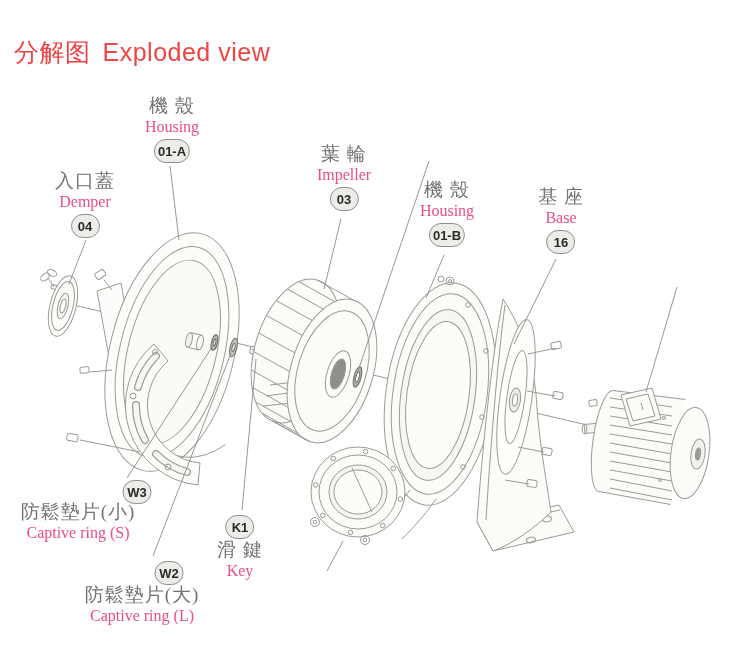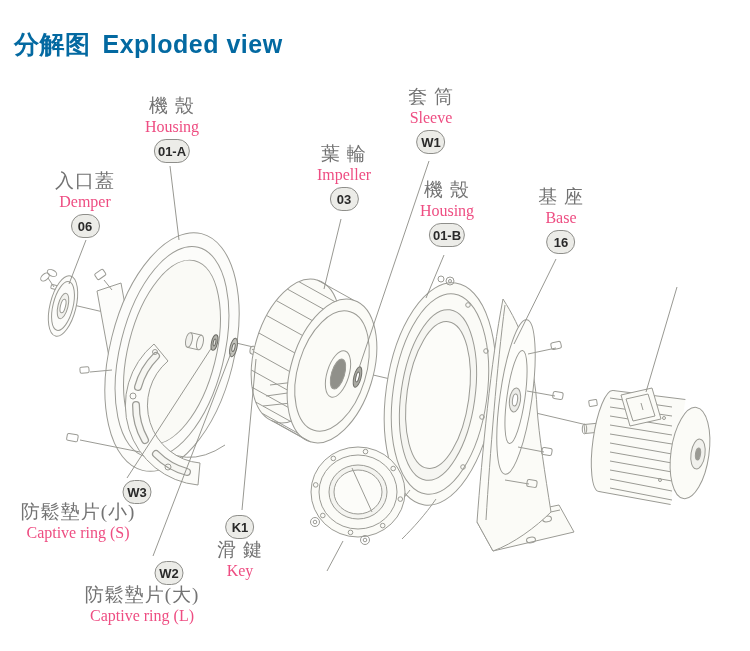--- a/index.html
+++ b/index.html
@@ -1,19 +1,19 @@
 <!DOCTYPE html>
 <html><head>
 <meta charset="utf-8">
 <style>
   html,body{margin:0;padding:0;background:#ffffff;}
   #page{position:relative;width:750px;height:651px;background:#ffffff;overflow:hidden;
         font-family:"Liberation Serif",serif;}
-  #title{position:absolute;left:14px;top:28px;font-family:"Liberation Sans",sans-serif;
-         font-weight:bold;font-size:25px;color:#0369a1;letter-spacing:.5px;}
+  #title{position:absolute;left:14px;top:36px;font-family:"Liberation Sans",sans-serif;
+         font-weight:normal;font-size:25px;color:#ef4444;letter-spacing:.5px;}
   #title .t-en{margin-left:12px;}
   svg{position:absolute;left:0;top:0;}
   .lbl{position:absolute;transform:translateX(-50%);text-align:center;white-space:nowrap;}
   .zh{font-size:19px;line-height:22px;color:#737373;letter-spacing:1px;}
   .en{font-size:16px;line-height:19px;color:#EE4D82;}
   .badge{display:inline-flex;align-items:center;justify-content:center;
          min-width:21px;height:22px;padding:0 3px;margin-top:3px;
          border:1.5px solid #8E8E8A;border-radius:999px;background:#ECECE8;
          font-family:"Liberation Sans",sans-serif;font-weight:bold;font-size:13px;color:#2A2A2A;}
   .badge-abs{position:absolute;transform:translate(-50%,-50%);margin-left:20px;}
@@ -224,34 +224,29 @@
 
   <div class="lbl" style="left:172px;top:95px">
     <div class="zh">機 殼</div>
     <div class="en">Housing</div>
     <div><span class="badge">01-A</span></div>
   </div>
 
   <div class="lbl" style="left:85px;top:170px">
     <div class="zh">入口蓋</div>
     <div class="en">Demper</div>
-    <div><span class="badge">06</span></div>
+    <div><span class="badge">04</span></div>
   </div>
 
   <div class="lbl" style="left:344px;top:143px">
     <div class="zh">葉 輪</div>
     <div class="en">Impeller</div>
     <div><span class="badge">03</span></div>
   </div>
 
-  <div class="lbl" style="left:431px;top:86px">
-    <div class="zh">套 筒</div>
-    <div class="en">Sleeve</div>
-    <div><span class="badge">W1</span></div>
-  </div>
 
   <div class="lbl" style="left:447px;top:179px">
     <div class="zh">機 殼</div>
     <div class="en">Housing</div>
     <div><span class="badge">01-B</span></div>
   </div>
 
   <div class="lbl" style="left:561px;top:186px">
     <div class="zh">基 座</div>
     <div class="en">Base</div>

